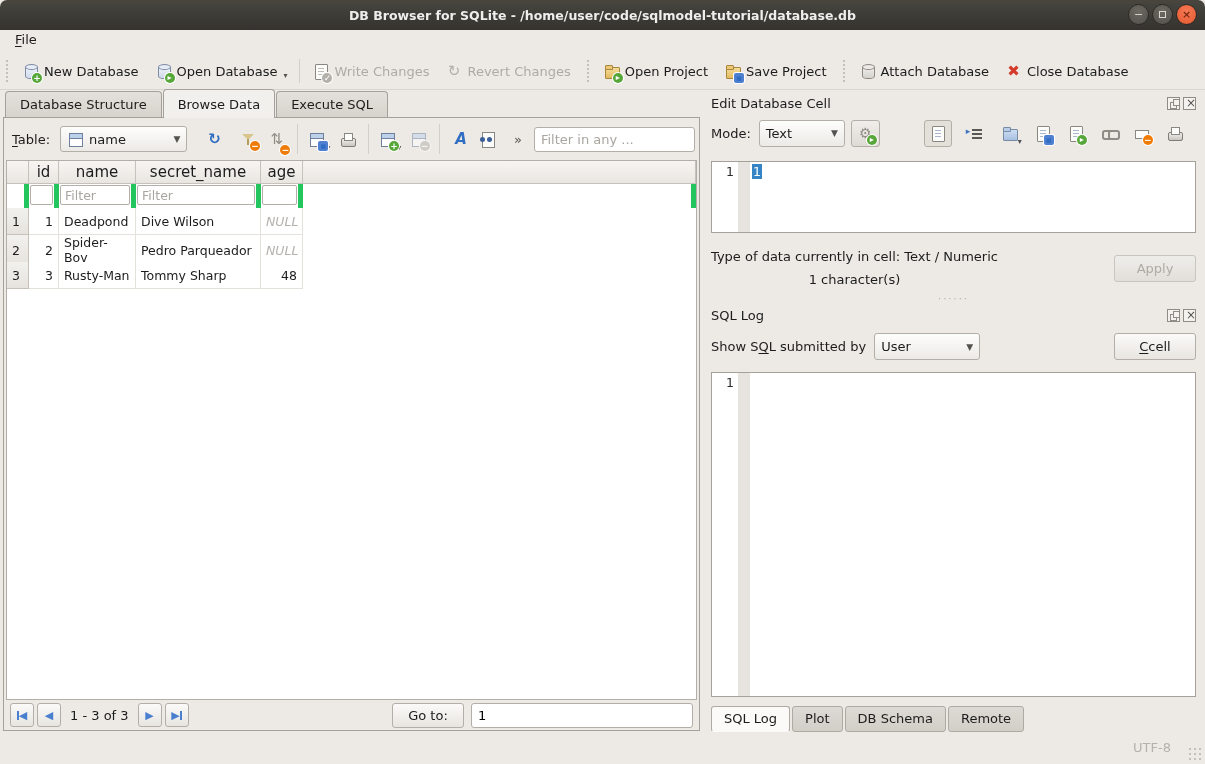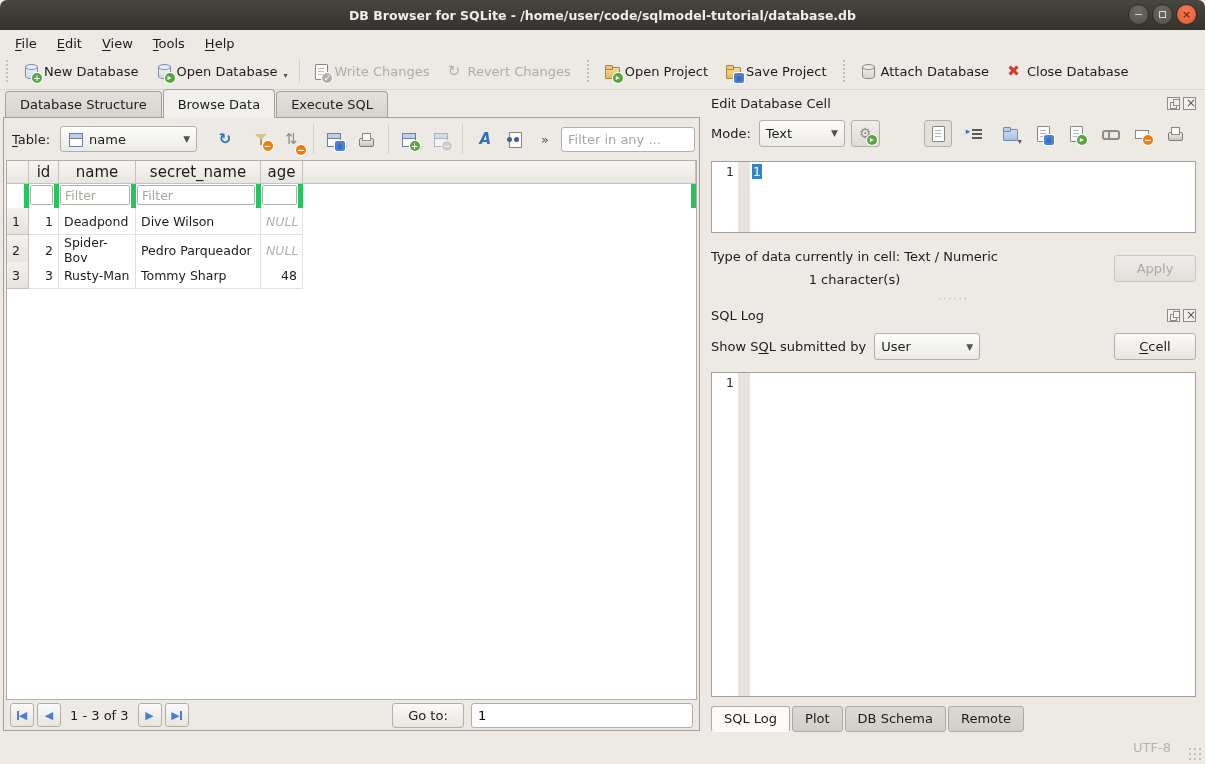--- a/index.html
+++ b/index.html
@@ -20,21 +20,21 @@
   .winbtns{ position:absolute; right:8px; top:4px; display:flex; gap:3px; }
   .wbtn{ width:21px; height:21px; border-radius:50%;
     background:radial-gradient(circle at 50% 35%,#6b6962,#52504a);
     border:1px solid #2b2a26; color:#dad8d3; font-size:11px; line-height:19px;
     text-align:center; }
   .wbtn.close{ background:radial-gradient(circle at 50% 35%,#f57a55,#e4572e);
     color:#67221049; color:#7c2a12; font-weight:bold; }
   .wbtn .sq{ display:inline-block; width:7px; height:7px; border:1px solid #dad8d3; margin-top:6px; }
   
   .menubar{ position:absolute; top:30px; left:0; right:0; height:23px;
-    background:#edeae5; display:flex; align-items:flex-end; padding-left:6px; gap:2px; }
+    background:#edeae5; display:flex; align-items:flex-start; padding-left:6px; gap:2px;flex-direction:column; }
   .menuitem{ padding:2px 9px; }
   .accel{ text-decoration:underline; text-underline-offset:2px; }
   
   .toolbar{ position:absolute; top:53px; left:0; right:0; height:37px;
     background:#edeae5; border-bottom:1px solid #d9d5cf;
     display:flex; align-items:center; padding:0 4px; }
   .tgroup{ display:flex; align-items:center; height:100%; padding:0 6px 0 10px; position:relative; }
   .tgroup::before{ content:""; position:absolute; left:2px; top:7px; bottom:7px;
     border-left:2px dotted #c4c0b9; }
   .tbtn{ display:flex; align-items:center; gap:5px; padding:4px 8px; border-radius:3px; white-space:nowrap; }
@@ -106,21 +106,21 @@
   .tab.active{ background:#f2f0ec; padding-top:7px; position:relative; z-index:2; font-weight:normal; }
   .lframe{ position:absolute; left:0; right:0; top:27px; bottom:0;
     border:1px solid #a5a19a; background:#edeae5; display:flex; flex-direction:column; }
   .browsebar{ height:42px; display:flex; align-items:center; padding:0 4px; gap:6px; }
   .combo{ display:flex; align-items:center; gap:5px; background:linear-gradient(#fdfdfc,#eceae6);
     border:1px solid #b3afa8; border-radius:3px; padding:3px 6px; }
   .combo .caret{ font-size:9px; color:#55534e; margin-left:auto; }
   .tablecombo{ width:148px; height:26px; margin-left:4px; }
   .iconbtn{ width:26px; height:26px; display:flex; align-items:center; justify-content:center;
     border-radius:3px; position:relative; }
-  .filterany{ margin-left:6px; width:134px; height:25px; border:1px solid #b3afa8;
+  .filterany{ margin-left:6px; width:161px; height:25px; border:1px solid #b3afa8;
     border-radius:3px; padding:0 6px; font-size:13px; color:#1c1c1c; background:#fff;
     font-family:inherit; }
   .filterany::placeholder{ color:#a9a6a0; }
   
   .gridwrap{ flex:1; margin:0 2px; border:1px solid #b3afa8; background:#fff; overflow:hidden;
     display:flex; flex-direction:column; }
   .grow{ display:grid; grid-template-columns:22px 30px 77px 125px 42px 1fr; }
   .ghead{ height:23px; }
   .ghead > div{ background:linear-gradient(#f7f5f2,#e9e6e1); border-right:1px solid #c6c2bb;
     border-bottom:1px solid #c6c2bb; display:flex; align-items:center; justify-content:center;

